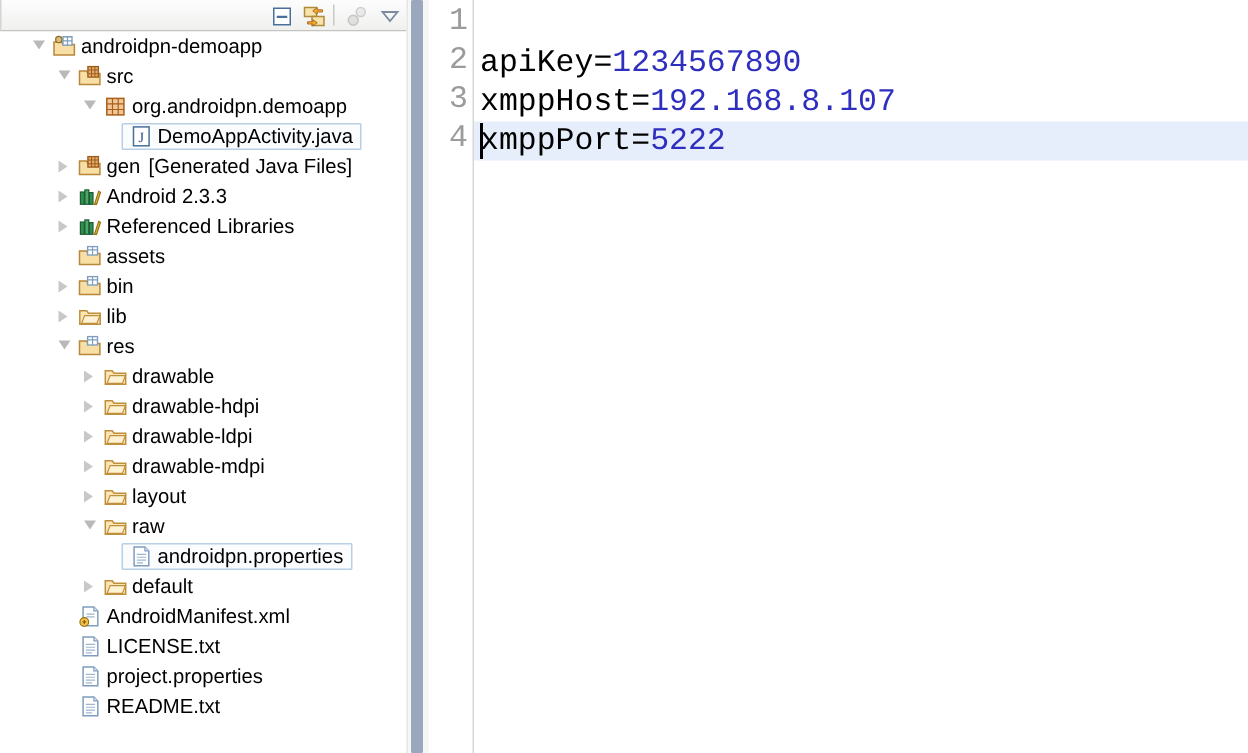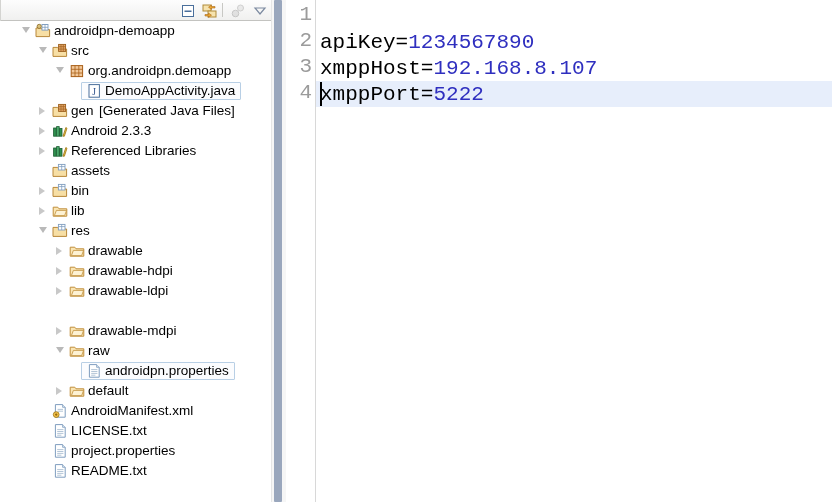--- a/index.html
+++ b/index.html
@@ -408,31 +408,43 @@
             <span class="arrow-e"></span>
           </span>
           <span class="ico" style="left: 69px;">
             <svg width="16" height="16" viewBox="0 0 16 16">
               <path d="M1.2 4.2 L5.8 4.2 L7 5.8 L14.8 5.8 L14.8 13.2 L1.2 13.2 Z" fill="#fbe6b4" stroke="#c08f3c" stroke-width="1"></path>
               <path d="M2.4 12.6 L4.4 7.4 L14.6 7.4 L12.6 12.6 Z" fill="#fdf2d4" stroke="#c08f3c" stroke-width=".8"></path>
             </svg>
           </span>
           <span class="lbl" style="left: 88px;">drawable-ldpi</span>
         </div>
-        <div class="row" style="top: 0px; margin-top: 20px;">
+        <div class="row" style="top: 0px;">
           <span class="twisty" style="left: 56px;">
             <span class="arrow-e"></span>
           </span>
           <span class="ico" style="left: 69px;">
             <svg width="16" height="16" viewBox="0 0 16 16">
               <path d="M1.2 4.2 L5.8 4.2 L7 5.8 L14.8 5.8 L14.8 13.2 L1.2 13.2 Z" fill="#fbe6b4" stroke="#c08f3c" stroke-width="1"></path>
               <path d="M2.4 12.6 L4.4 7.4 L14.6 7.4 L12.6 12.6 Z" fill="#fdf2d4" stroke="#c08f3c" stroke-width=".8"></path>
             </svg>
           </span>
           <span class="lbl" style="left: 88px;">drawable-mdpi</span>
+        </div>
+        <div class="row" style="top: 0px;">
+          <span class="twisty" style="left: 56px;">
+            <span class="arrow-e"></span>
+          </span>
+          <span class="ico" style="left: 69px;">
+            <svg width="16" height="16" viewBox="0 0 16 16">
+              <path d="M1.2 4.2 L5.8 4.2 L7 5.8 L14.8 5.8 L14.8 13.2 L1.2 13.2 Z" fill="#fbe6b4" stroke="#c08f3c" stroke-width="1"></path>
+              <path d="M2.4 12.6 L4.4 7.4 L14.6 7.4 L12.6 12.6 Z" fill="#fdf2d4" stroke="#c08f3c" stroke-width=".8"></path>
+            </svg>
+          </span>
+          <span class="lbl" style="left: 88px;">layout</span>
         </div>
         <div class="row" style="top: 0px;">
           <span class="twisty" style="left: 56px;">
             <span class="arrow-c"></span>
           </span>
           <span class="ico" style="left: 69px;">
             <svg width="16" height="16" viewBox="0 0 16 16">
               <path d="M1.2 4.2 L5.8 4.2 L7 5.8 L14.8 5.8 L14.8 13.2 L1.2 13.2 Z" fill="#fbe6b4" stroke="#c08f3c" stroke-width="1"></path>
               <path d="M2.4 12.6 L4.4 7.4 L14.6 7.4 L12.6 12.6 Z" fill="#fdf2d4" stroke="#c08f3c" stroke-width=".8"></path>
             </svg>

